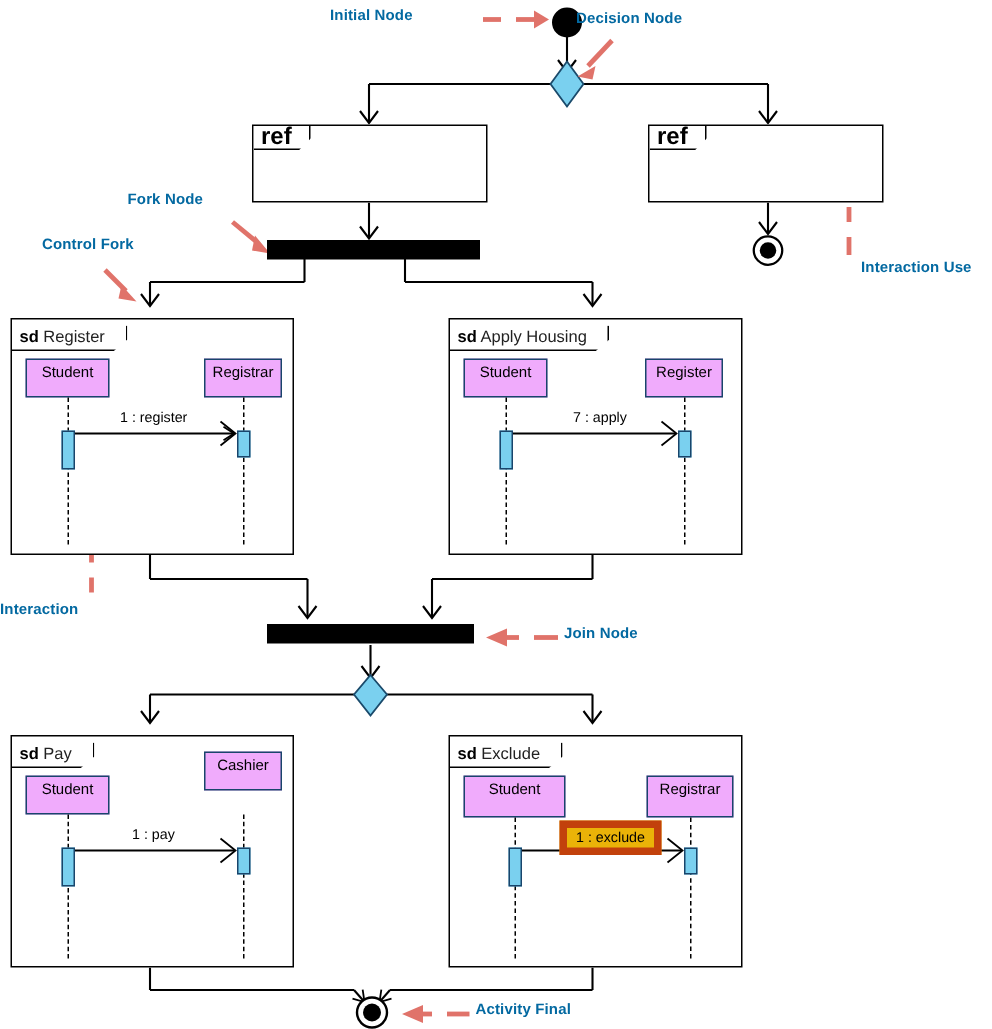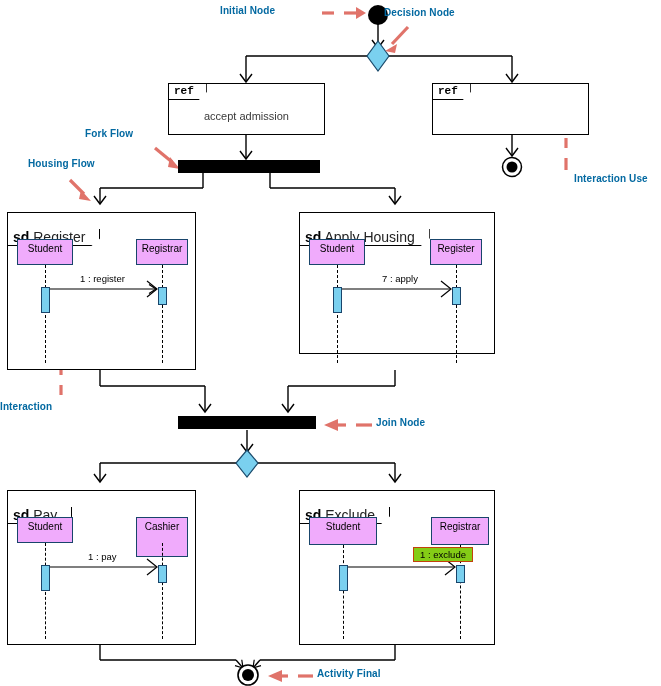--- a/index.html
+++ b/index.html
@@ -30,29 +30,29 @@
   
   .frame {
     position: absolute;
     box-sizing: border-box;
     border: 1.6px solid #000000;
     background: #ffffff;
   }
   .frame-tag {
     position: absolute;
     left: 0;
-    top: 16px;
+    top: 4px;
     height: 17px;
     box-sizing: border-box;
     border-right: 1.6px solid #000;
     border-bottom: 1.6px solid #000;
     background: #ffffff;
     padding: 0 14px 0 5px;
     line-height: 16px;
-    font-size: 14px;
+    font-size: 11px;
     color: #222;
     white-space: nowrap;
     
     clip-path: polygon(0 0, 100% 0, 100% 55%, calc(100% - 9px) 100%, 0 100%);
   }
   .frame-tag b {
     font-weight: bold;
     color: #000;
   }
   
@@ -65,25 +65,24 @@
   .ref-tag {
     position: absolute;
     left: 0; top: 0;
     height: 16px;
     box-sizing: border-box;
     border-right: 1.3px solid #000;
     border-bottom: 1.3px solid #000;
     background: #fff;
     padding: 0 12px 0 5px;
     line-height: 15px;
-    font-size: 11px;
+    font-size: 16px;
     font-weight: bold;
     color: #000;
     clip-path: polygon(0 0, 100% 0, 100% 50%, calc(100% - 8px) 100%, 0 100%);
-    font-family: Liberation Mono, monospace;
   }
   .ref-label {
     position: absolute;
     left: 0; right: 0;
     top: 26px;
     text-align: center;
     font-size: 11px;
     color: #3a3a3a;
   }
   
@@ -109,24 +108,23 @@
     border: 1.2px solid #19456b;
     box-sizing: border-box;
   }
   .msg-label {
     position: absolute;
     font-size: 9.5px;
     color: #000;
     white-space: nowrap;
   }
   .msg-label.boxed {
-    border: 1px solid #c2410c;
-    background: #84cc16;
+    border: 5px solid #c2410c;
+    background: #eab308;
     padding: 1px 6px;
-    margin-left: 40px;
   }
   
   .annot {
     position: absolute;
     font-size: 10px;
     font-weight: bold;
     color: #0369a1;
     white-space: nowrap;
     letter-spacing: 0.1px;
   }
@@ -243,21 +241,20 @@
       <line x1="288" y1="676" x2="278" y2="676"></line>
       <path d="M282,670 L268,676 L282,682 Z" fill="#e0736a" stroke="none"></path>
     </g>
   </svg>
 
   <div class="bar" style="left:178px; top:160px; width:142px; height:13px;"></div>
   <div class="bar" style="left:178px; top:416px; width:138px; height:13px;"></div>
 
   <div class="refbox" style="left:168px; top:83px; width:157px; height:52px;">
     <div class="ref-tag">ref</div>
-    <div class="ref-label">accept admission</div>
   </div>
 
   <div class="refbox" style="left:432px; top:83px; width:157px; height:52px;">
     <div class="ref-tag">ref</div>
   </div>
 
   <div class="frame" style="left:7px; top:212px; width:189px; height:158px;">
     <div class="frame-tag">
       <b>sd</b>
       <span>Register</span>
@@ -268,21 +265,21 @@
     <div class="lifeline" style="left:154px; top:52px; height:98px;"></div>
     <div class="activation" style="left:33px; top:74px; width:9px; height:26px;"></div>
     <div class="activation" style="left:150px; top:74px; width:9px; height:18px;"></div>
     <svg class="layer" style="width:189px;height:158px;" viewBox="0 0 189 158" xmlns="http://www.w3.org/2000/svg">
       <line x1="42" y1="76" x2="148" y2="76" stroke="#000" stroke-width="1.2" marker-end="url(#openArrowSm)"></line>
       <path d="M139,68 L149,76 L139,84" fill="none" stroke="#000" stroke-width="1.2"></path>
     </svg>
     <div class="msg-label" style="left:72px; top:60px;">1 : register</div>
   </div>
 
-  <div class="frame" style="left:299px; top:212px; width:196px; height:142px;">
+  <div class="frame" style="left:299px; top:212px; width:196px; height:158px;">
     <div class="frame-tag">
       <b>sd</b>
       <span>Apply Housing</span>
     </div>
     <div class="actor-box" style="left:9px; top:26px; width:56px; height:26px;">Student</div>
     <div class="actor-box" style="left:130px; top:26px; width:52px; height:26px;">Register</div>
     <div class="lifeline" style="left:37px; top:52px; height:98px;"></div>
     <div class="lifeline" style="left:156px; top:52px; height:98px;"></div>
     <div class="activation" style="left:33px; top:74px; width:9px; height:26px;"></div>
     <div class="activation" style="left:152px; top:74px; width:9px; height:18px;"></div>
@@ -292,21 +289,21 @@
     </svg>
     <div class="msg-label" style="left:82px; top:60px;">7 : apply</div>
   </div>
 
   <div class="frame" style="left:7px; top:490px; width:189px; height:155px;">
     <div class="frame-tag">
       <b>sd</b>
       <span>Pay</span>
     </div>
     <div class="actor-box" style="left:9px; top:26px; width:56px; height:26px;">Student</div>
-    <div class="actor-box" style="left:128px; top:26px; width:52px; height:40px;">Cashier</div>
+    <div class="actor-box" style="left:128px; top:10px; width:52px; height:26px;">Cashier</div>
     <div class="lifeline" style="left:37px; top:52px; height:96px;"></div>
     <div class="lifeline" style="left:154px; top:52px; height:96px;"></div>
     <div class="activation" style="left:33px; top:74px; width:9px; height:26px;"></div>
     <div class="activation" style="left:150px; top:74px; width:9px; height:18px;"></div>
     <svg class="layer" style="width:189px;height:155px;" viewBox="0 0 189 155" xmlns="http://www.w3.org/2000/svg">
       <line x1="42" y1="76" x2="148" y2="76" stroke="#000" stroke-width="1.2"></line>
       <path d="M139,68 L149,76 L139,84" fill="none" stroke="#000" stroke-width="1.2"></path>
     </svg>
     <div class="msg-label" style="left:80px; top:60px;">1 : pay</div>
   </div>
@@ -326,23 +323,23 @@
       <line x1="48" y1="76" x2="154" y2="76" stroke="#000" stroke-width="1.2"></line>
       <path d="M145,68 L155,76 L145,84" fill="none" stroke="#000" stroke-width="1.2"></path>
     </svg>
     <div class="msg-label boxed" style="left:73px; top:56px;">1 : exclude</div>
   </div>
 
   <div class="annot" style="left:220px; top:5px;">Initial Node</div>
 
   <div class="annot" style="left:384px; top:7px;">Decision Node</div>
 
-  <div class="annot" style="left:85px; top:128px;">Fork Flow</div>
-
-  <div class="annot" style="left:28px; top:158px;">Housing Flow</div>
+  <div class="annot" style="left:85px; top:128px;">Fork Node</div>
+
+  <div class="annot" style="left:28px; top:158px;">Control Fork</div>
 
   <div class="annot" style="left:574px; top:173px;">Interaction Use</div>
 
   <div class="annot" style="left:0; top:401px;">Interaction</div>
 
   <div class="annot" style="left:376px; top:417px;">Join Node</div>
 
   <div class="annot" style="left:317px; top:668px;">Activity Final</div>
 
 </div>

